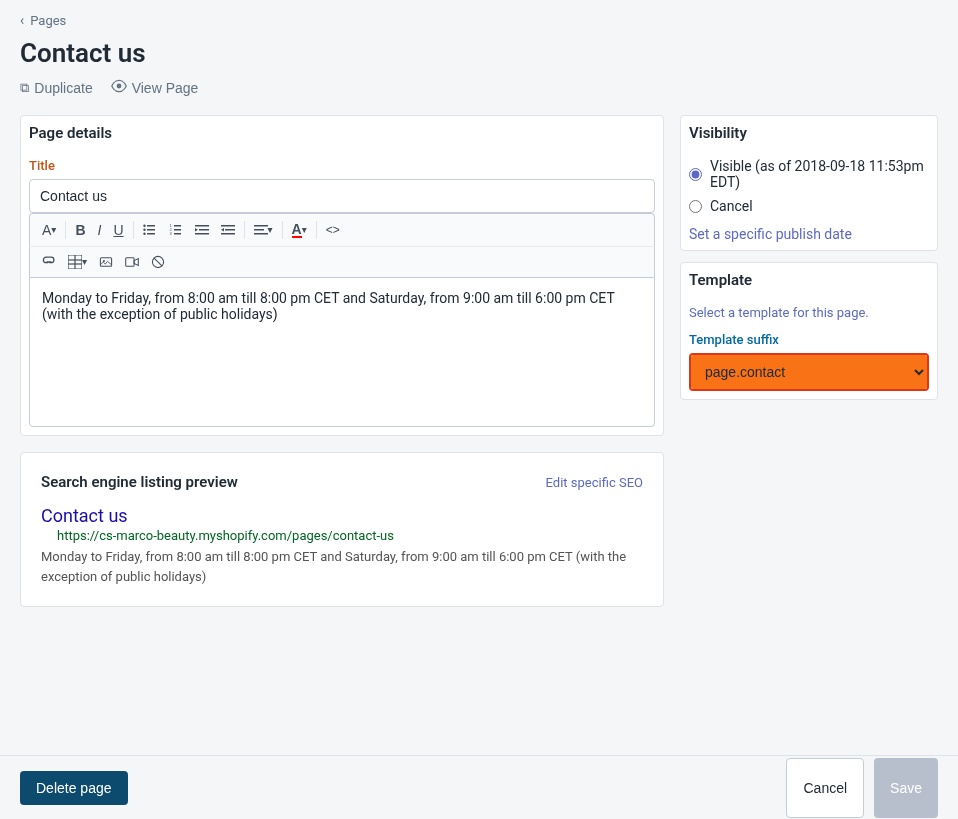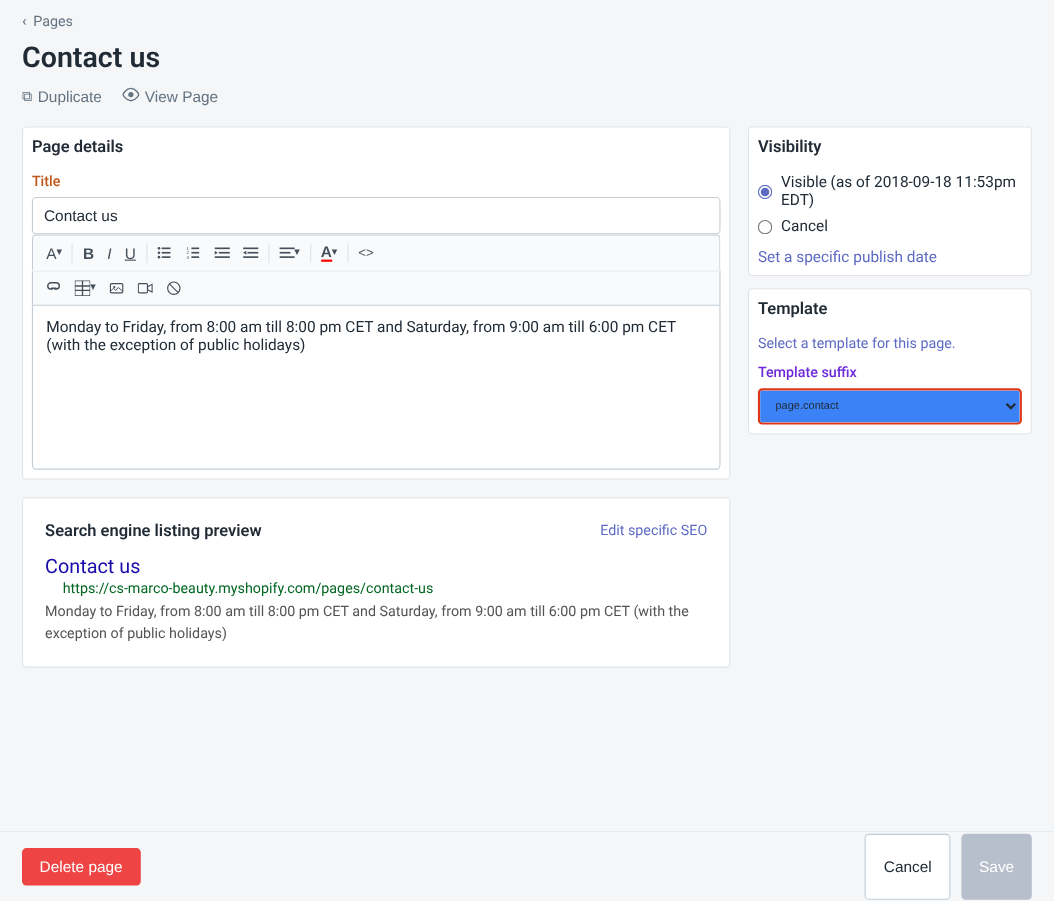--- a/index.html
+++ b/index.html
@@ -215,54 +215,54 @@
       color: #637381;
       margin-bottom: 12px;
     }
     .template-desc a {
       color: #5c6ac4;
       text-decoration: none;
     }
     .template-label {
       font-size: 13px;
       font-weight: 500;
-      color: #6d28d9;
+      color: #0369a1;
       margin-bottom: 6px;
     }
     .template-select-wrap {
       border: 2px solid #de3618;
       border-radius: 4px;
       overflow: hidden;
     }
     .template-select {
       width: 100%;
       padding: 8px 10px;
-      font-size: 10px;
+      font-size: 14px;
       color: #212b36;
       border: none;
       outline: none;
       appearance: auto;
-      background: #3b82f6;
+      background: #f97316;
     }
     
     .footer {
       position: fixed;
       bottom: 0;
       left: 0;
       right: 0;
       height: 64px;
       background: #f4f6f8;
       border-top: 1px solid #dfe3e8;
       display: flex;
       align-items: center;
       justify-content: space-between;
       padding: 0 20px;
     }
     .delete-btn {
-      background: #ef4444;
+      background: #0c4a6e;
       color: #fff;
       border: none;
       border-radius: 4px;
       padding: 9px 16px;
       font-size: 14px;
       font-weight: 500;
       cursor: pointer;
     }
     .footer-right {
       display: flex;

